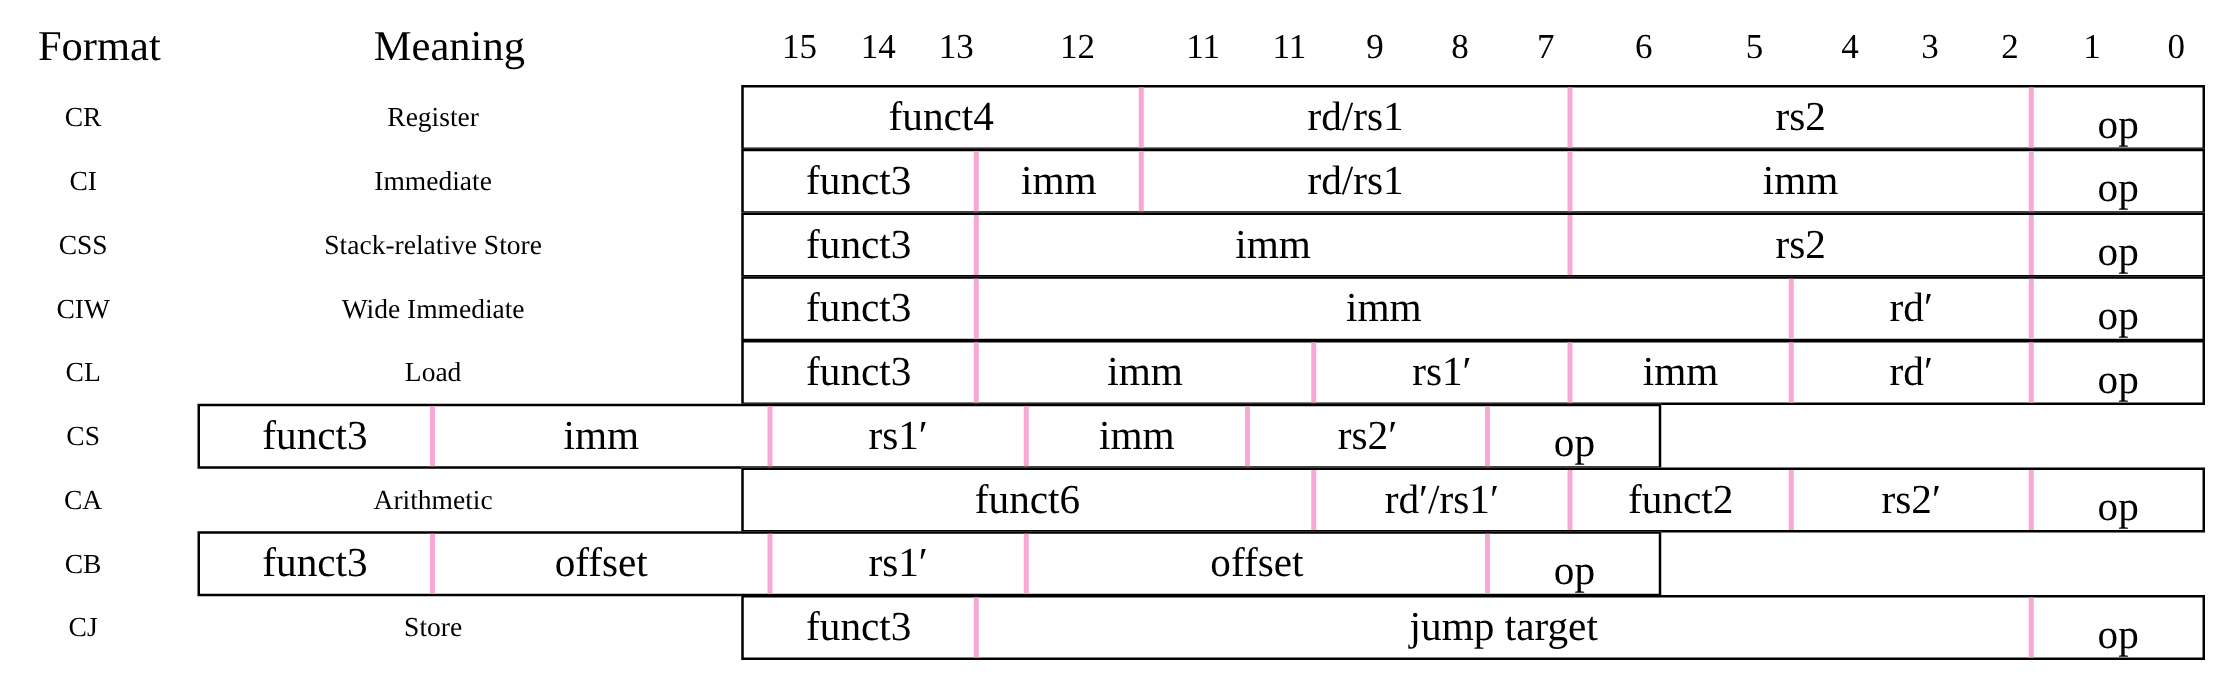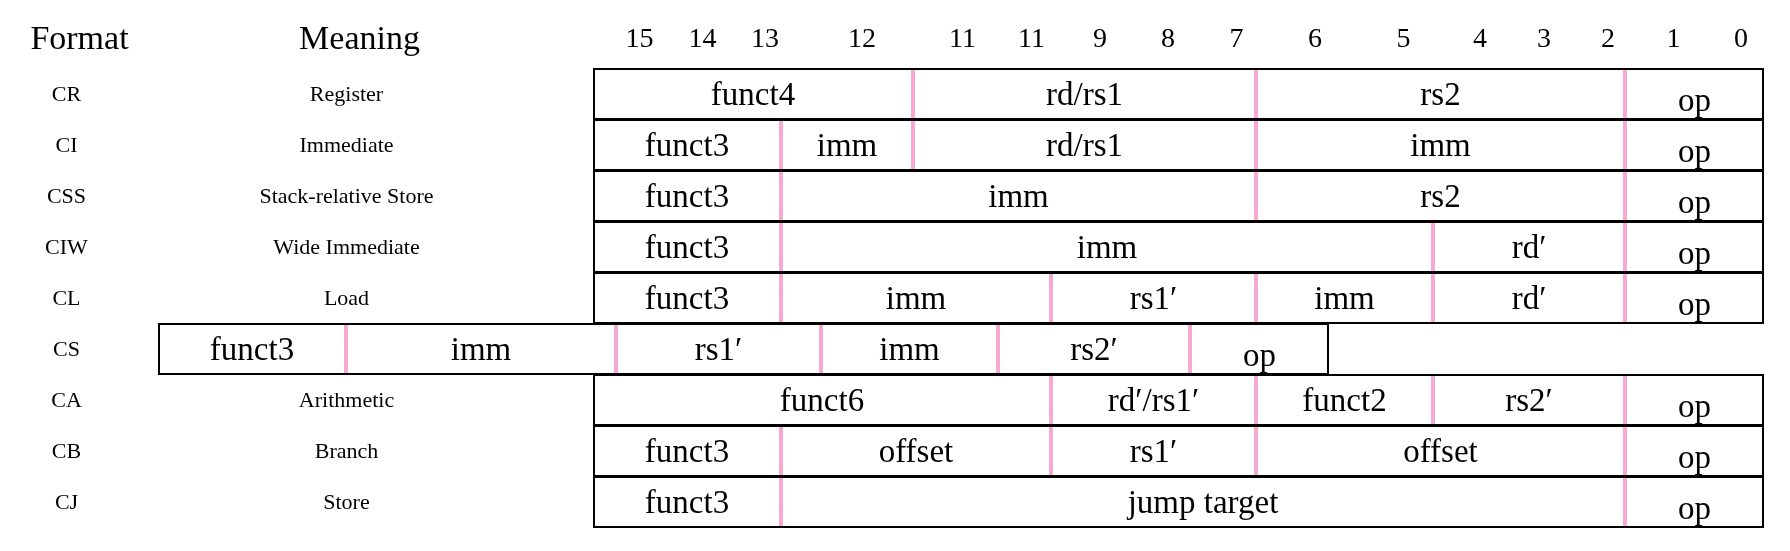--- a/index.html
+++ b/index.html
@@ -204,21 +204,20 @@
         <div class="bitfield">
           <div class="field" style="width: 458px;">funct6</div>
           <div class="field" style="width: 205px;">rd′/rs1′</div>
           <div class="field" style="width: 177px;">funct2</div>
           <div class="field" style="width: 192px;">rs2′</div>
           <div class="field" style="width: 135px;">op</div>
         </div>
       </div>
       <div class="format-row">
         <div class="col-format row-text">CB</div>
-        <div class="col-meaning row-text">Branch</div>
         <div class="col-gap"></div>
         <div class="bitfield">
           <div class="field" style="width: 188px;">funct3</div>
           <div class="field" style="width: 270px;">offset</div>
           <div class="field" style="width: 205px;">rs1′</div>
           <div class="field" style="width: 369px;">offset</div>
           <div class="field" style="width: 135px;">op</div>
         </div>
       </div>
       <div class="format-row">

